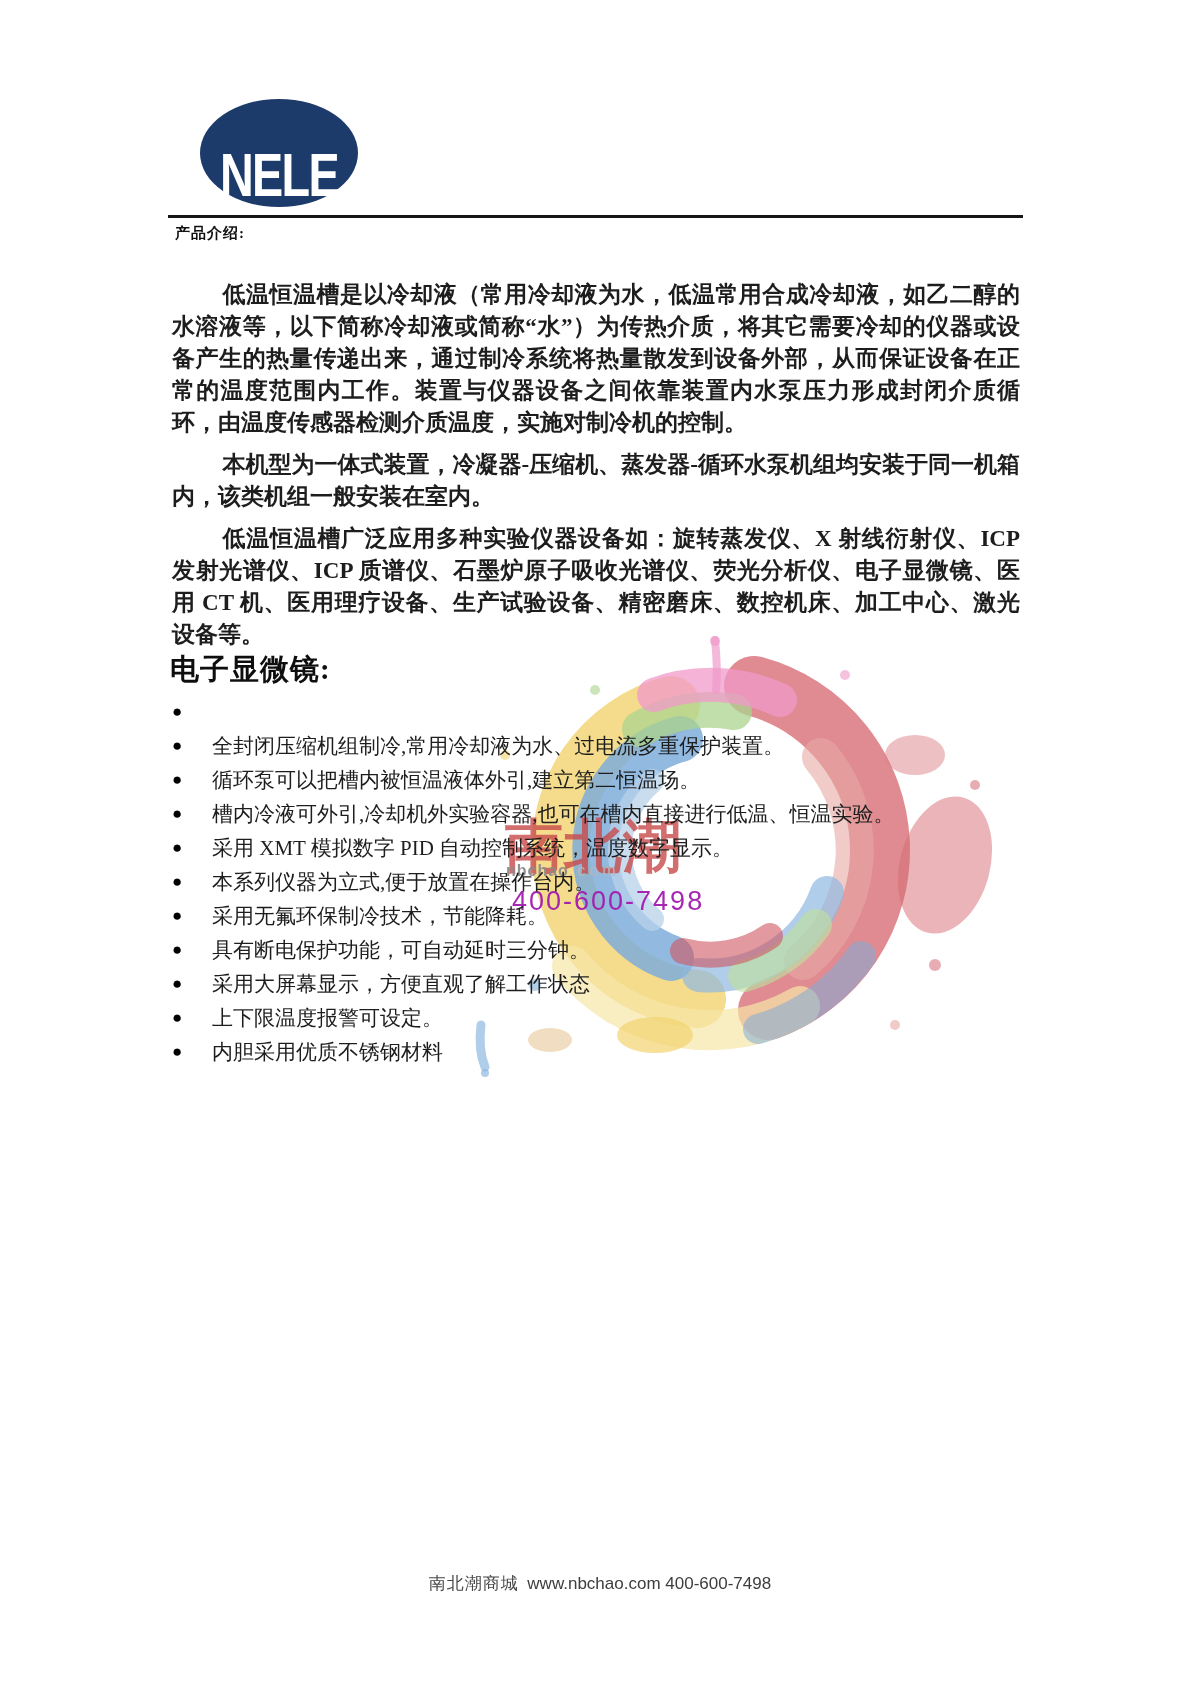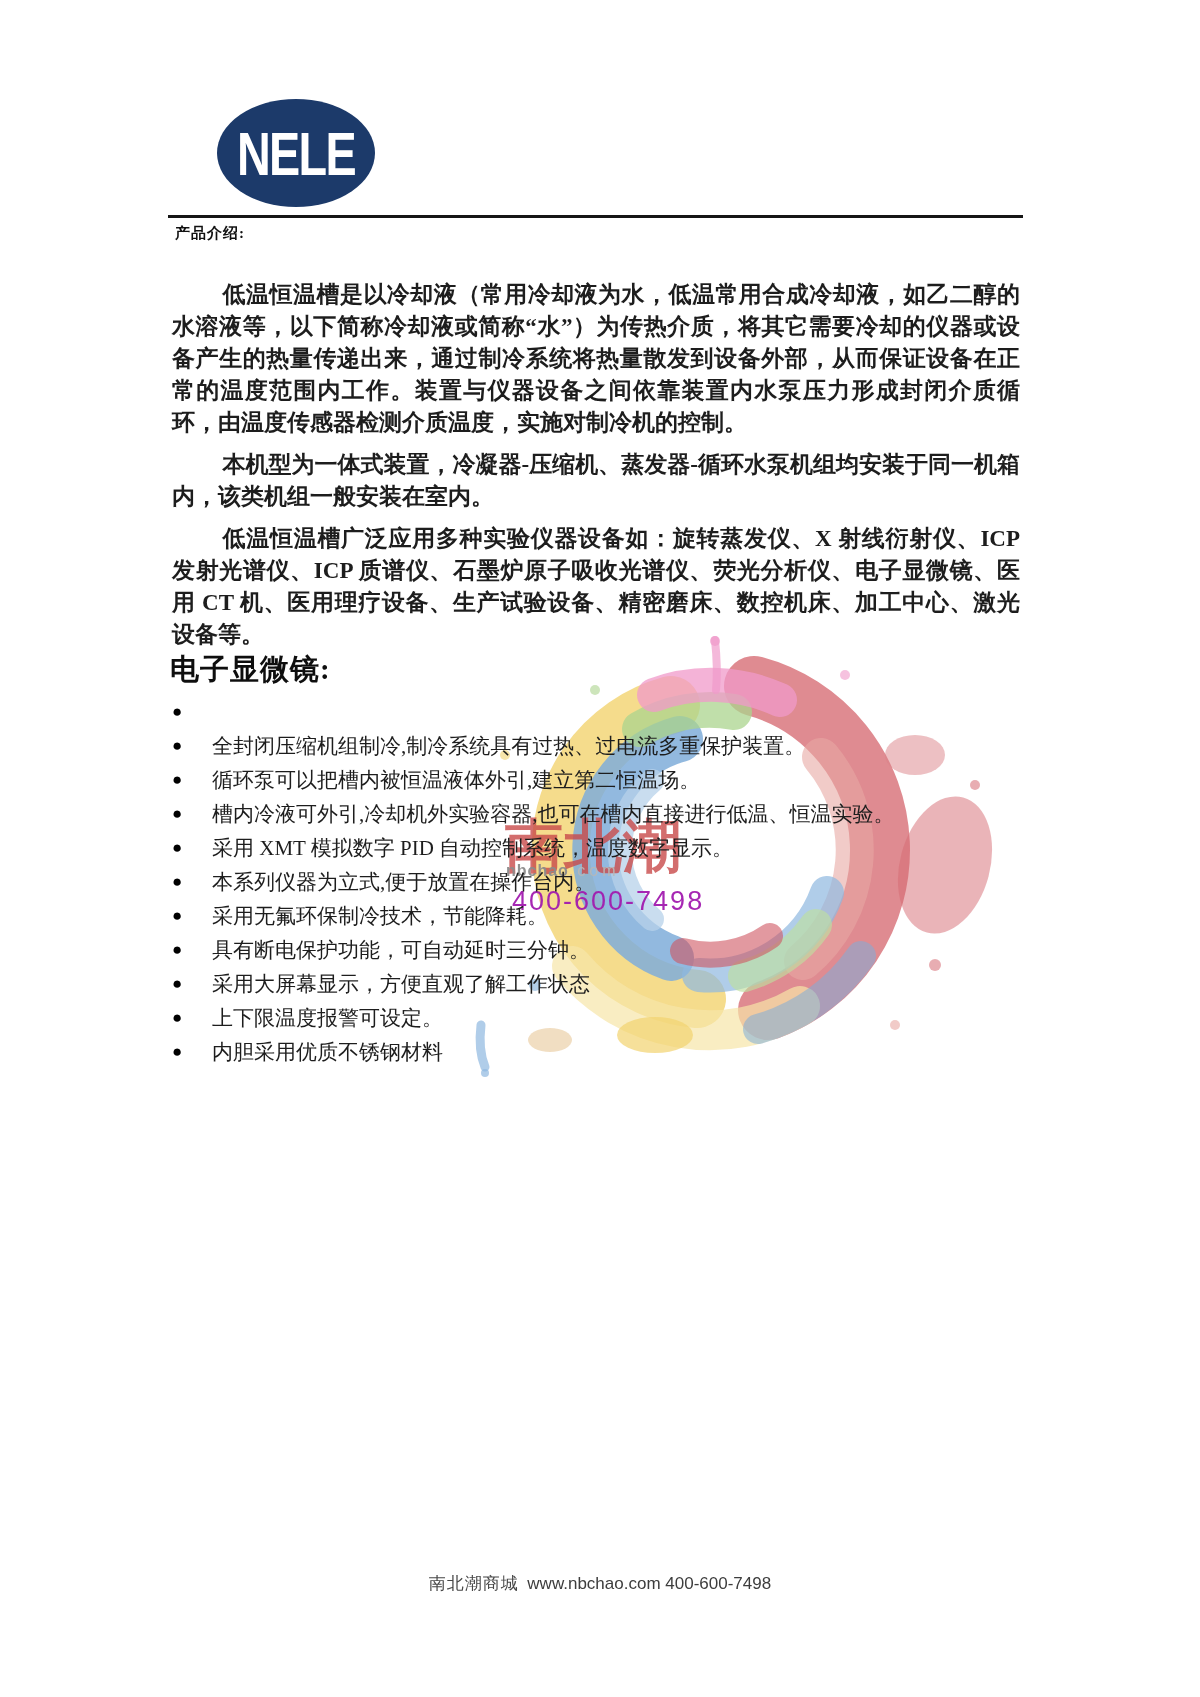--- a/index.html
+++ b/index.html
@@ -3,22 +3,22 @@
 <meta charset="utf-8">
 <style>
   html,body{margin:0;padding:0;background:#e8e8e8;}
   .page{
     position:relative;width:1200px;height:1697px;margin:0 auto;
     background:#ffffff;overflow:hidden;
     font-family:"Liberation Serif","DejaVu Serif",serif;color:#1f1f1f;
   }
   
   .logo{
-    position:absolute;left:217px;top:99px;width:158px;height:108px;
-    border-radius:50%;display:flex;align-items:center;justify-content:center;
+    position:absolute;left:200px;top:99px;width:158px;height:108px;
+    border-radius:50%;display:flex;align-items:flex-end;justify-content:center;
   }
   .logo-text{
     color:#fff;font-family:"Liberation Sans","DejaVu Sans",sans-serif;
     font-weight:bold;font-size:57px;letter-spacing:-2px;
     transform:scaleX(.82) scaleY(1.08);
   }
   .rule{position:absolute;left:168px;top:215px;width:855px;height:3px;background:#161616;}
   
   .intro-heading{
     position:absolute;left:175px;top:224px;margin:0;
@@ -123,21 +123,21 @@
       <p>低温恒温槽广泛应用多种实验仪器设备如：旋转蒸发仪、X 射线衍射仪、ICP 发射光谱仪、ICP 质谱仪、石墨炉原子吸收光谱仪、荧光分析仪、电子显微镜、医用 CT 机、医用理疗设备、生产试验设备、精密磨床、数控机床、加工中心、激光设备等。</p>
     </div>
 
     <h1 class="features-heading">电子显微镜:</h1>
     <ul class="features">
       <li>
           <span class="dot">●</span>
         </li>
       <li>
           <span class="dot">●</span>
-          <span>全封闭压缩机组制冷,制冷系统具有过热、过电流多重保护装置。</span>
+          <span>全封闭压缩机组制冷,常用冷却液为水、过电流多重保护装置。</span>
         </li>
       <li>
           <span class="dot">●</span>
           <span>循环泵可以把槽内被恒温液体外引,建立第二恒温场。</span>
         </li>
       <li>
           <span class="dot">●</span>
           <span>槽内冷液可外引,冷却机外实验容器,也可在槽内直接进行低温、恒温实验。</span>
         </li>
       <li>

